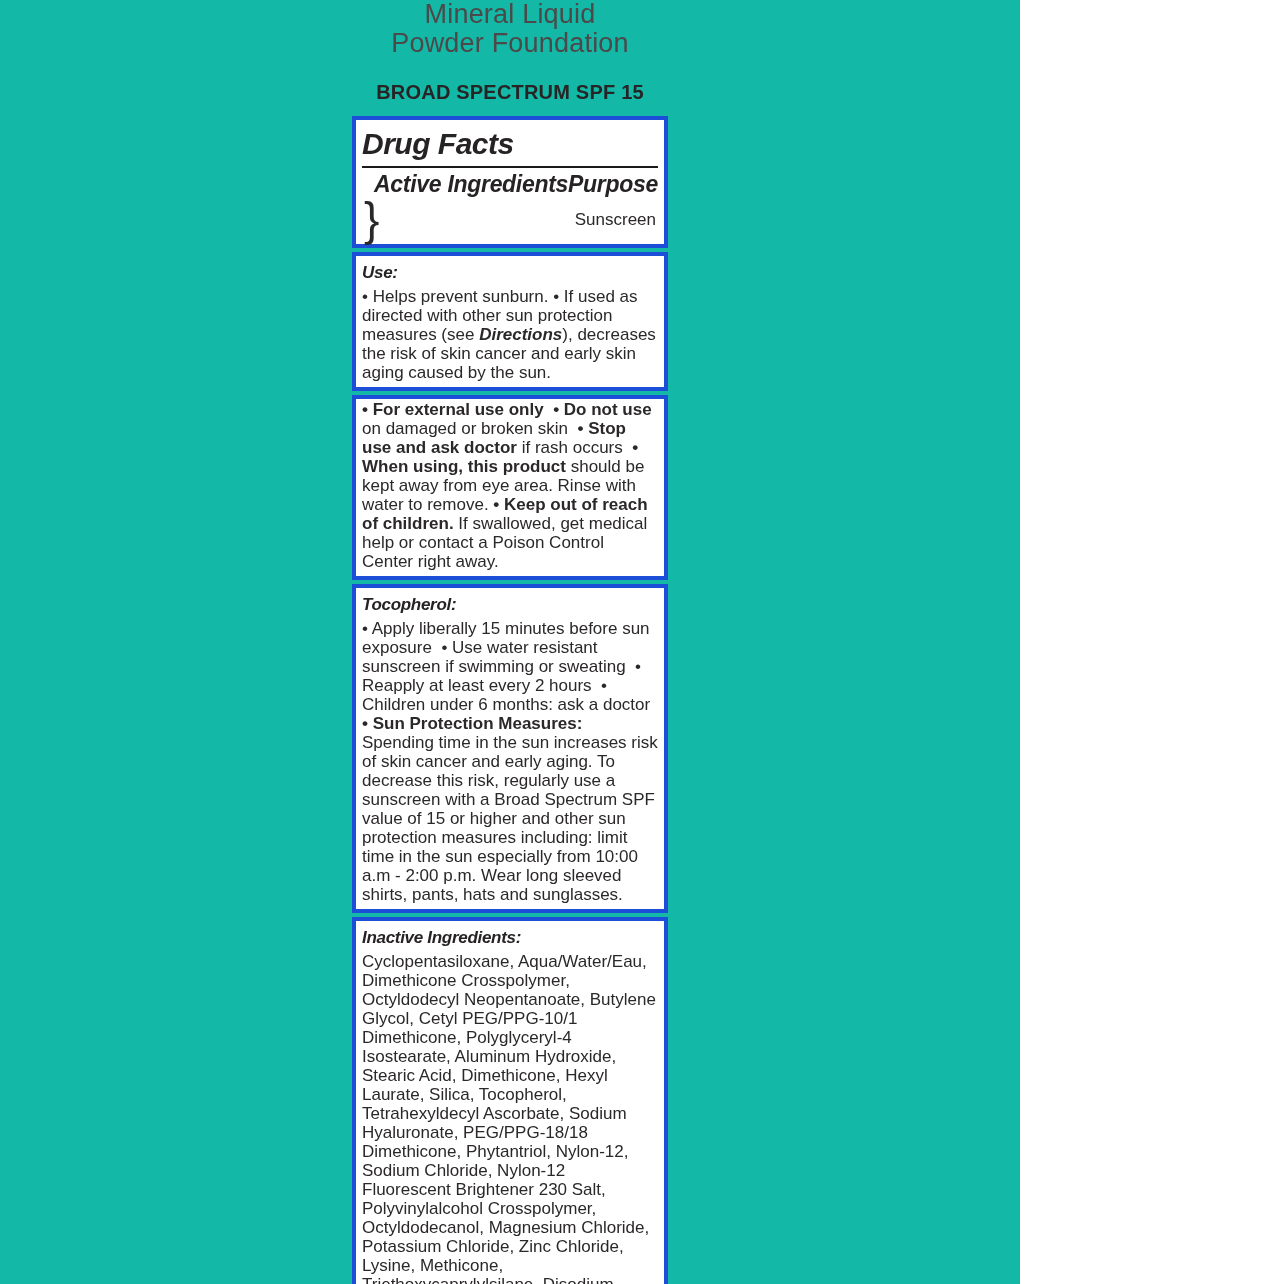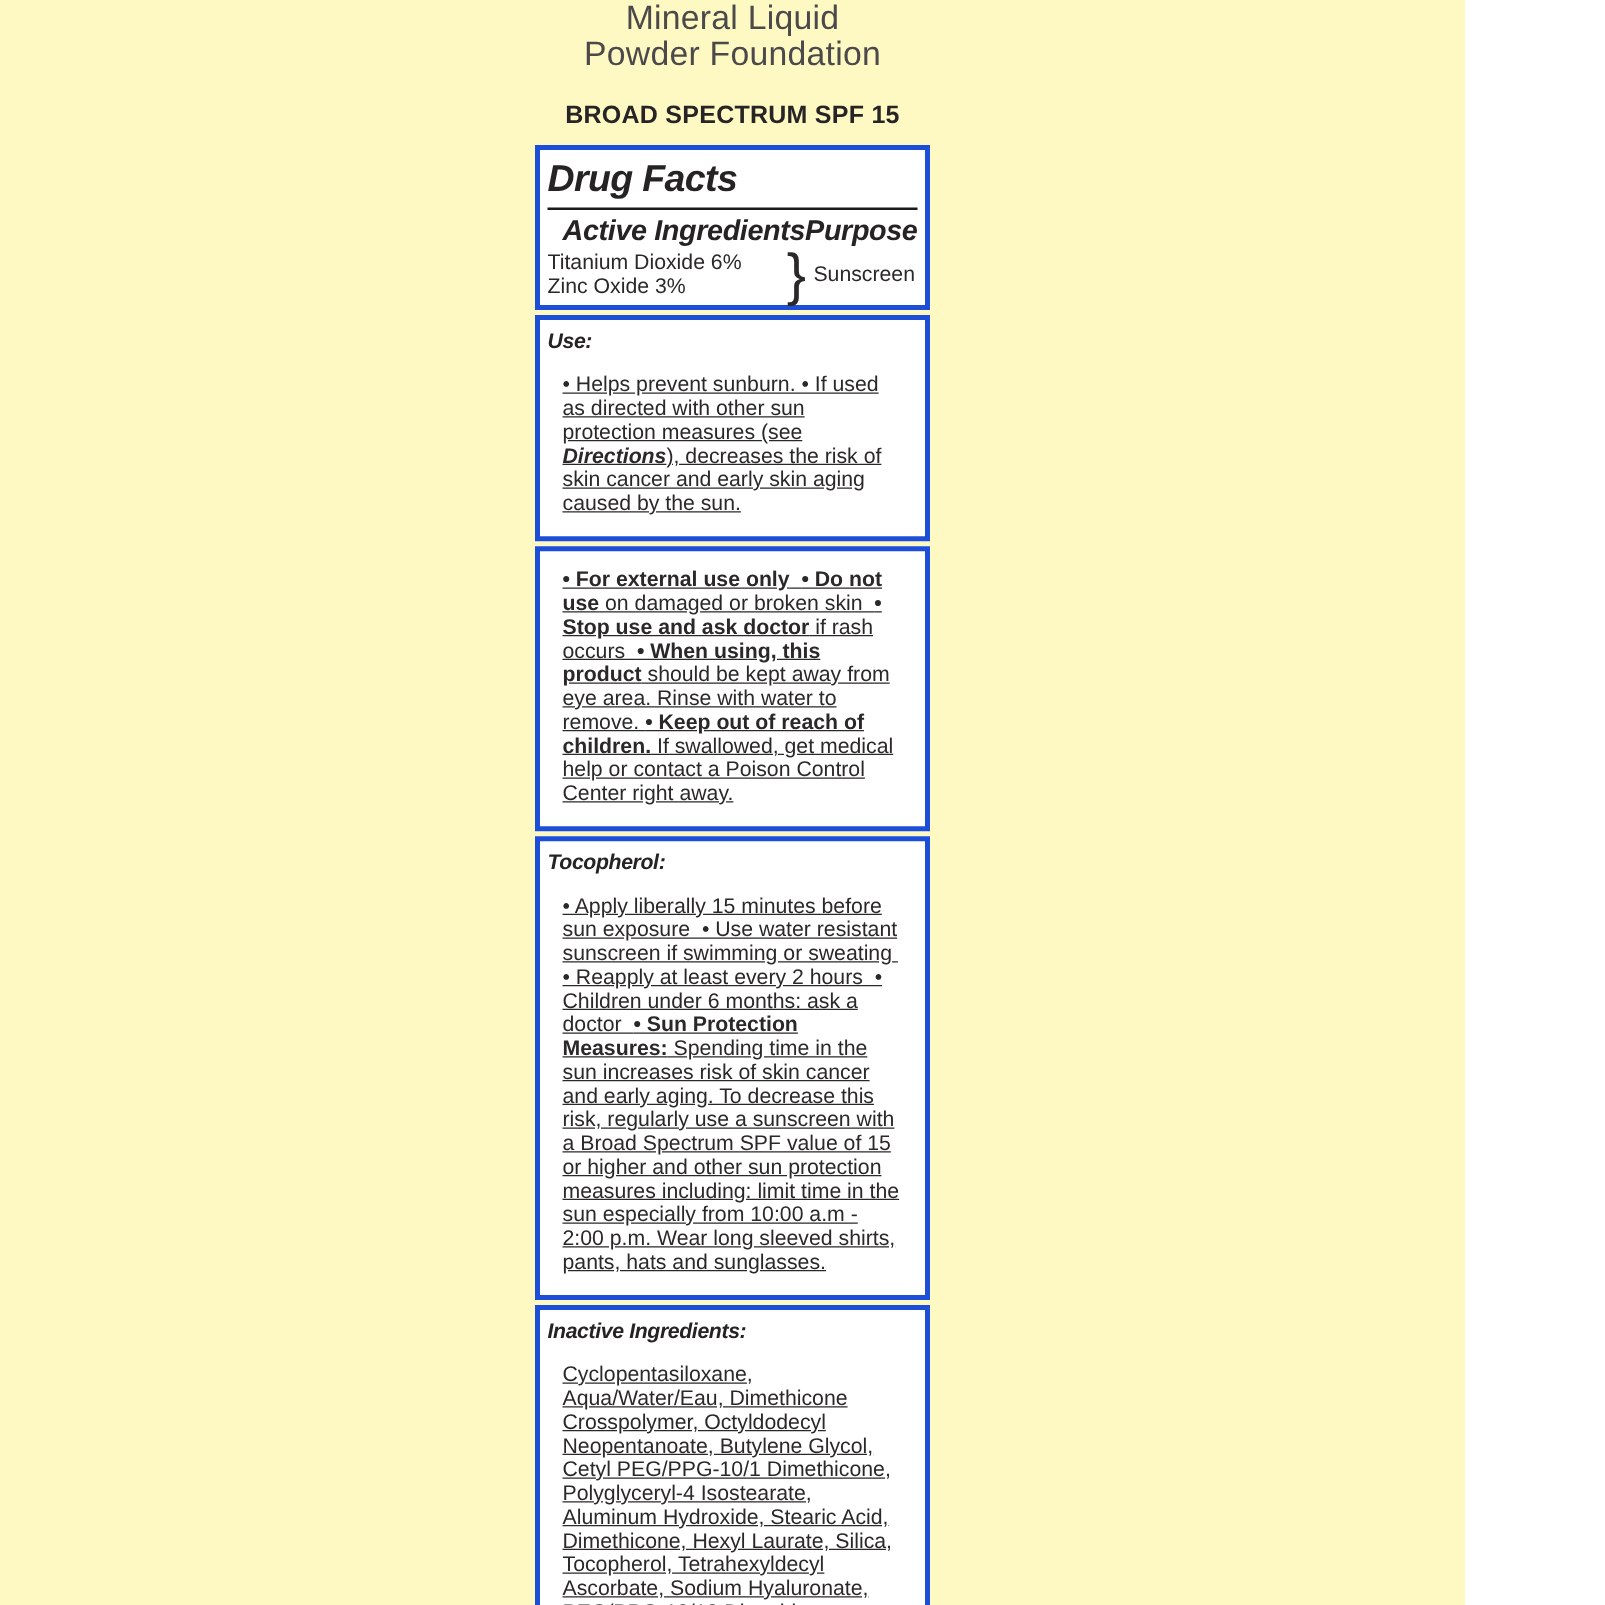--- a/index.html
+++ b/index.html
@@ -3,23 +3,23 @@
 <meta charset="utf-8">
 <style>
   html, body {
     margin: 0;
     padding: 0;
     background: #ffffff;
     font-family: "Liberation Sans", sans-serif;
   }
   .page {
     position: relative;
-    width: 1172px;
+    width: 1020px;
     height: 1284px;
-    background: #fef9c3;
+    background: #14b8a6;
     overflow: hidden;
   }
   .title-block {
     width: 420px;
     margin: 0 auto;
     text-align: center;
     padding-top: 0;
   }
   .product-title {
     font-size: 27px;
@@ -97,22 +97,21 @@
   .sec-heading {
     margin: 2px 0 1px 0;
     font-size: 17px;
     line-height: 27px;
     font-weight: bold;
     font-style: italic;
     color: #262324;
     letter-spacing: -0.3px;
   }
   .body-text {
-    margin: 12px;
-    text-decoration: underline;
+    margin: 0;
   }
   .b { font-weight: bold; }
   .i { font-style: italic; }
 </style>
 </head>
 <body>
 
 <div class="page">
 
   <header class="title-block">
@@ -126,24 +125,20 @@
   <main class="label-col">
 
     <section class="box">
       <h1 class="df-heading">Drug Facts</h1>
       <div class="df-rule"></div>
       <div class="ai-header">
         <span>Active Ingredients</span>
         <span>Purpose</span>
       </div>
       <div class="ai-row">
-        <div class="ai-names">
-          <div>Titanium Dioxide 6%</div>
-          <div>Zinc Oxide 3%</div>
-        </div>
         <div class="brace">}</div>
         <div class="purpose-value">Sunscreen</div>
       </div>
     </section>
 
     <section class="box">
       <h2 class="sec-heading">Use:</h2>
       <p class="body-text"><span>• Helps prevent sunburn. • If used as directed with other sun protection measures (see </span><span class="b i">Directions</span><span>), decreases the risk of skin cancer and early skin aging caused by the sun.</span></p>
     </section>
 

